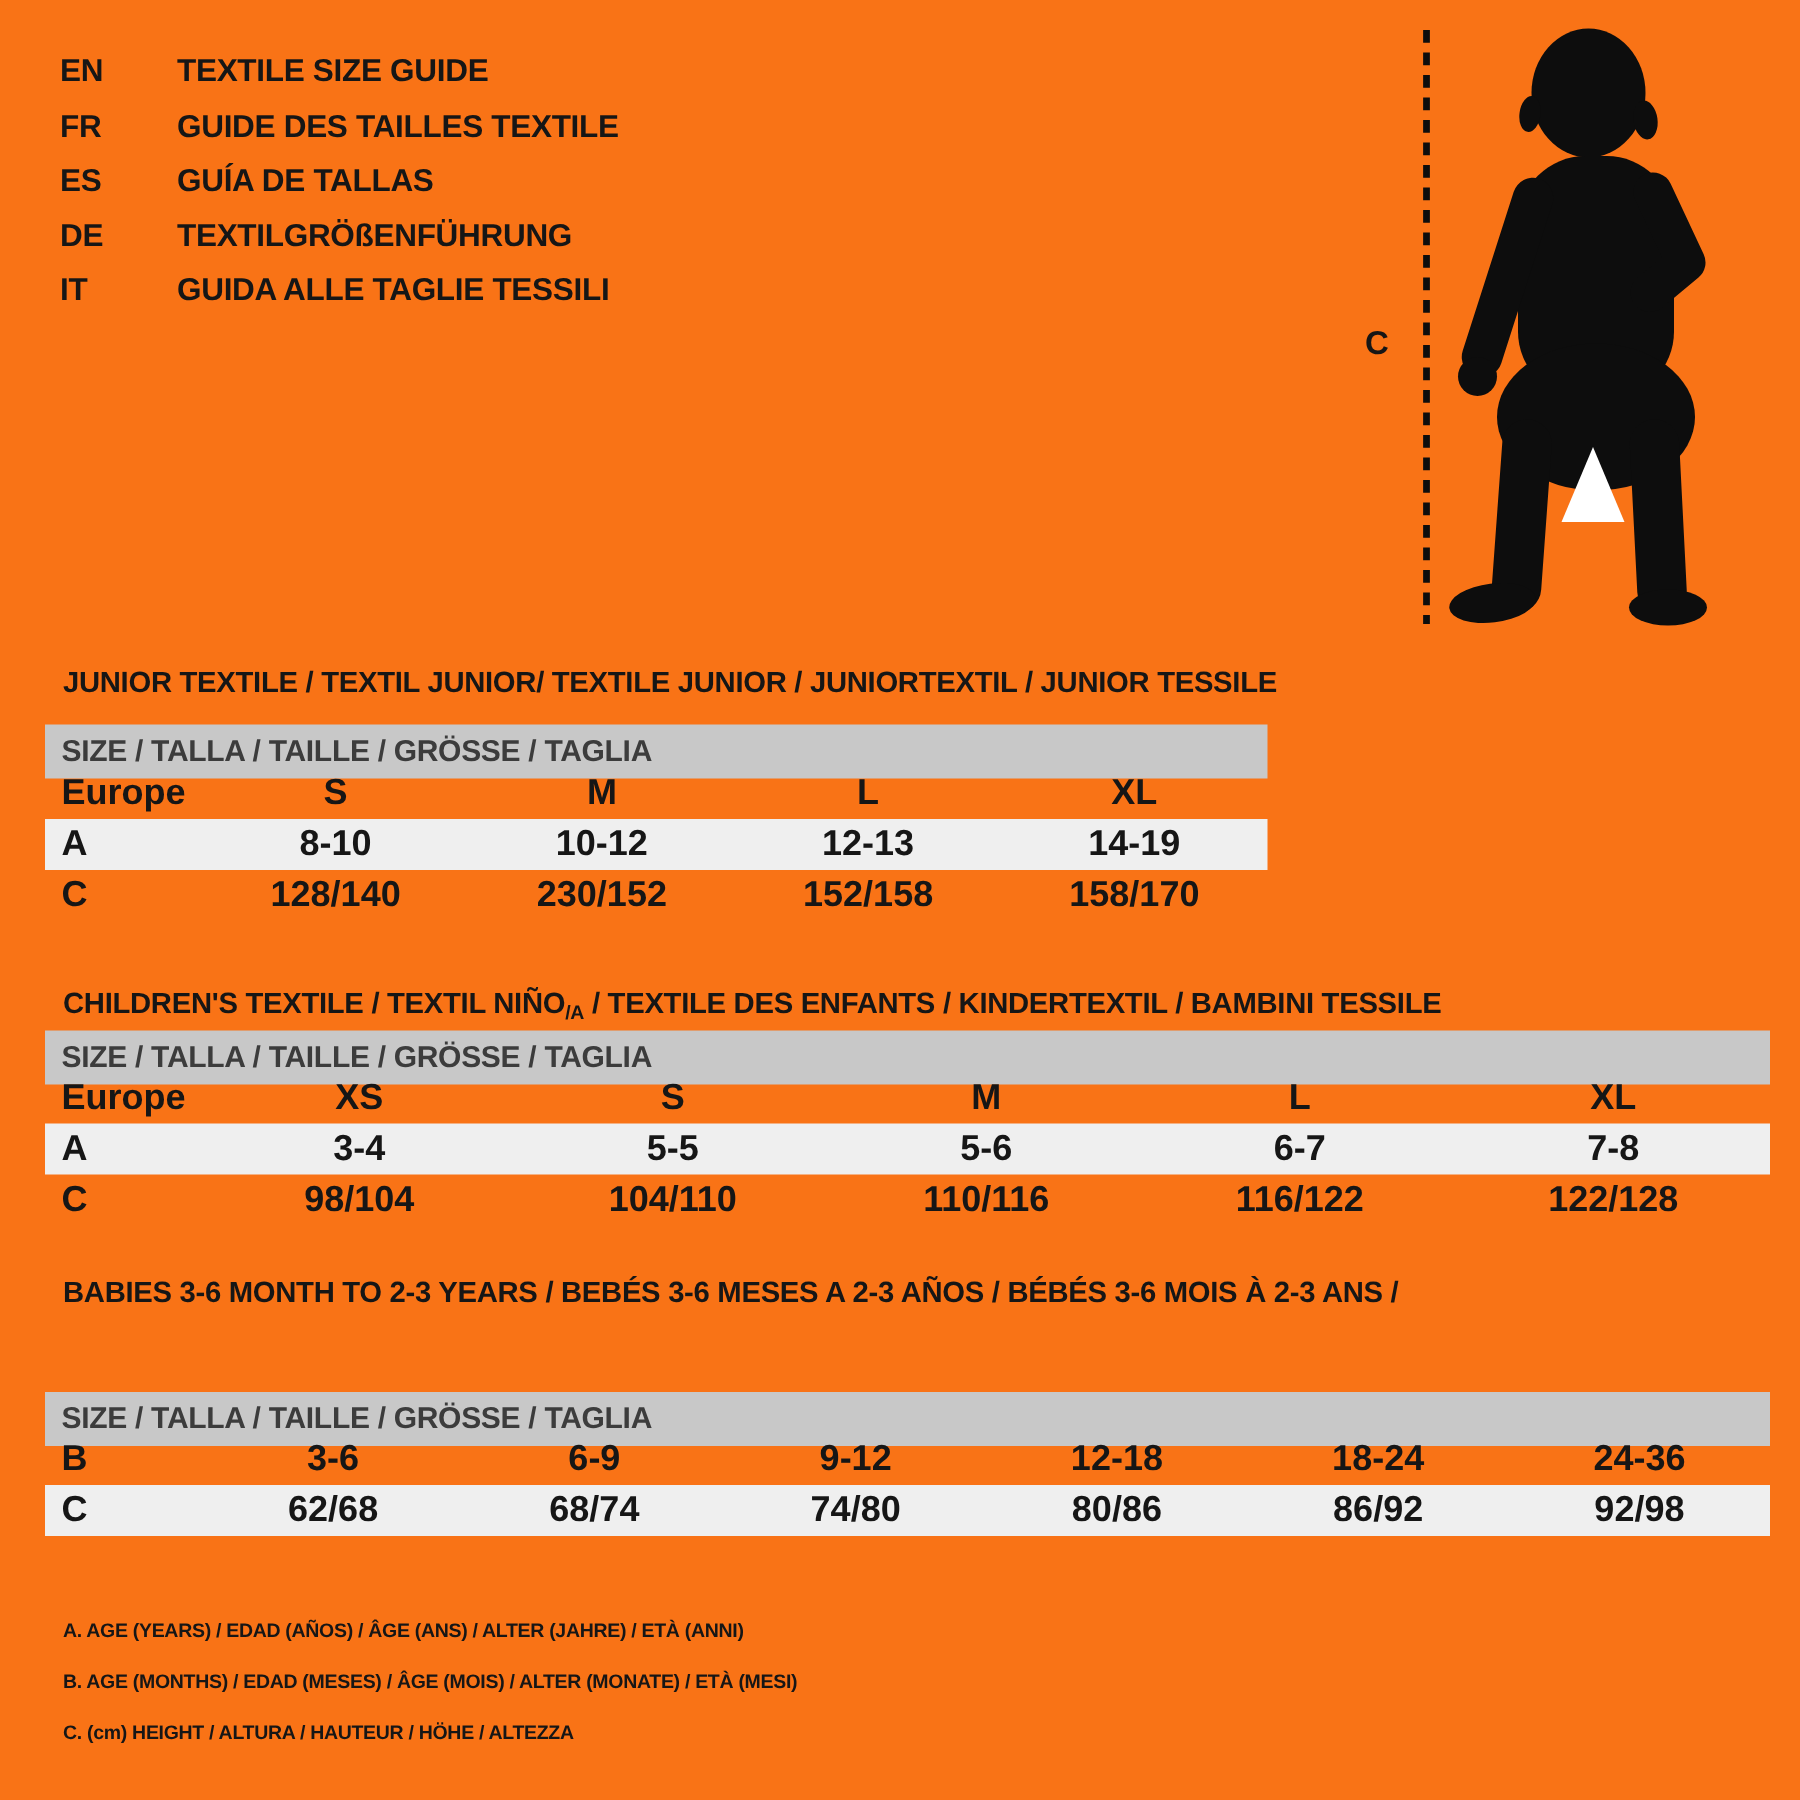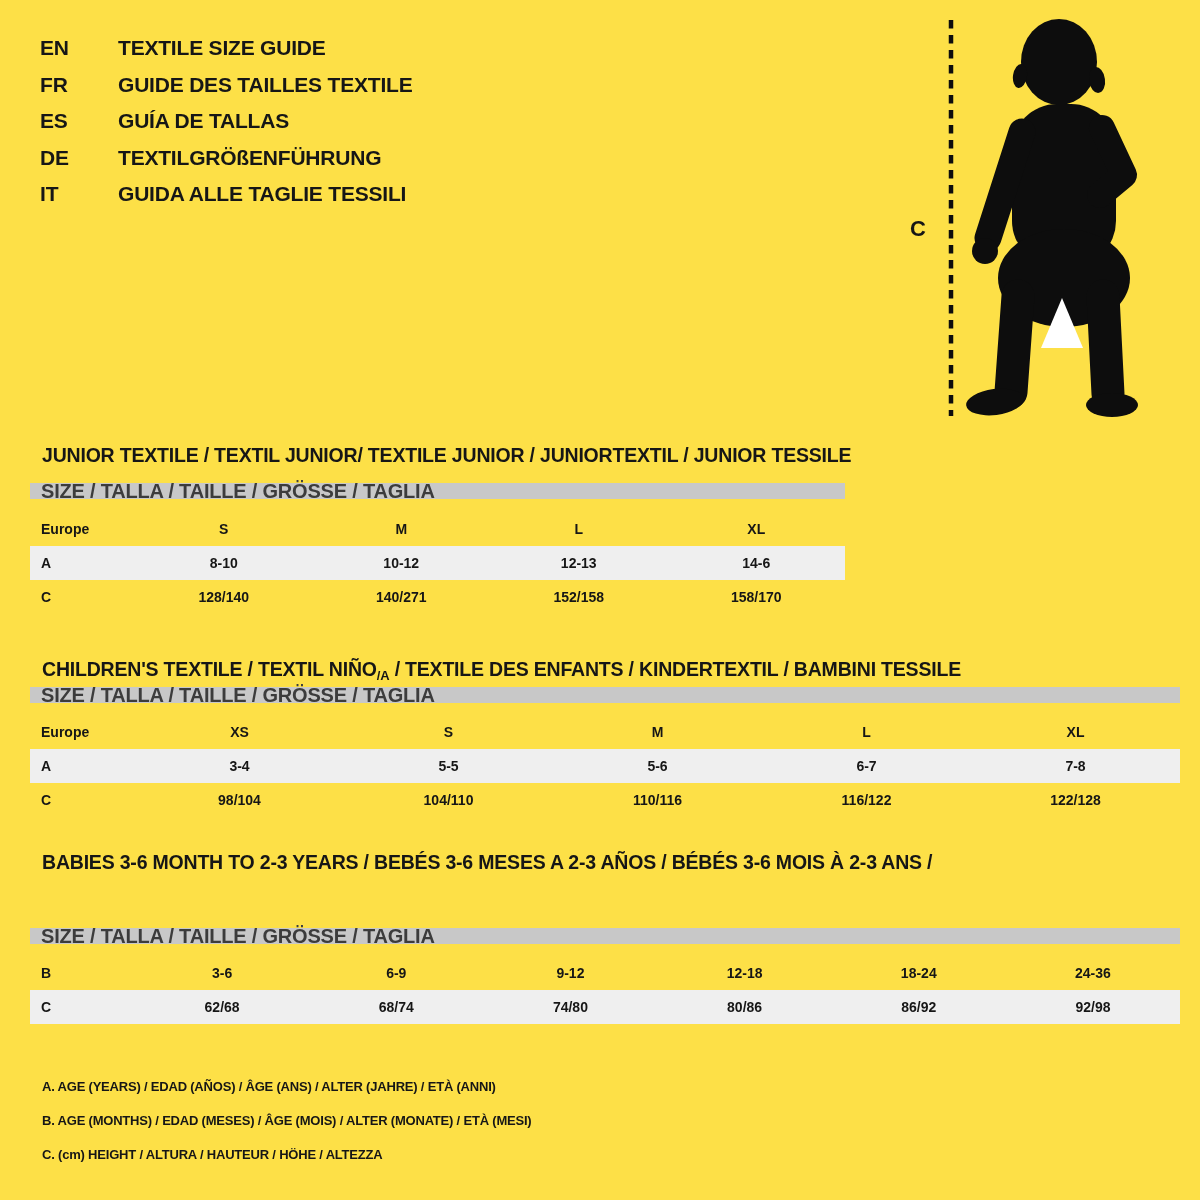--- a/index.html
+++ b/index.html
@@ -1,39 +1,39 @@
 <!DOCTYPE html>
 <html><head>
 <meta charset="utf-8">
 <style>
   html, body { margin:0; padding:0; background:#ffffff; }
   .page {
-    position:relative; width:1200px; height:1200px; background:#fde047;
+    position:relative; width:1200px; height:1200px; background:#f97316;
     font-family:"Liberation Sans", sans-serif; font-weight:bold; color:#161616;
     overflow:hidden;
   }
   
   .lang-header { position:absolute; left:40px; top:30px; font-size:21px; line-height:36.5px; letter-spacing:-0.2px; }
   .lang-row { display:flex; white-space:nowrap; }
   .lang-code { width:78px; flex:0 0 78px; }
   
   .figure-svg { position:absolute; left:940px; top:12px; }
   .measure-label { position:absolute; left:910px; top:216px; font-size:22px; }
   
   .section-title { position:absolute; left:42px; font-size:19.5px; letter-spacing:-0.2px; white-space:nowrap; }
   .sub-note { font-size:13px; vertical-align:-4px; }
   
   .size-bar {
-    position:absolute; left:30px; height:16px; background:#c8c8c8;
+    position:absolute; left:30px; height:36px; background:#c8c8c8;
     display:flex; align-items:center; box-sizing:border-box; padding-left:11px;
     font-size:20px; color:#3c3c3c; letter-spacing:-0.2px;
   }
   .trow {
     position:absolute; left:30px; height:34px; display:flex; align-items:center;
-    font-size:14px; box-sizing:border-box;
+    font-size:24px; box-sizing:border-box;
   }
   .trow.alt { background:#efefef; }
   .rowlabel { flex:0 0 105px; padding-left:11px; box-sizing:border-box; }
   .cell { flex:1; text-align:center; }
   
   .legend { position:absolute; left:42px; top:1070px; font-size:13px; line-height:33.8px; letter-spacing:-0.2px; }
   .legend div { white-space:nowrap; }
 </style>
 </head>
 <body>
@@ -102,26 +102,26 @@
     <span class="cell">S</span>
     <span class="cell">M</span>
     <span class="cell">L</span>
     <span class="cell">XL</span>
   </div>
   <div class="trow alt" style="top:546px; width:815px;">
     <span class="rowlabel">A</span>
     <span class="cell">8-10</span>
     <span class="cell">10-12</span>
     <span class="cell">12-13</span>
-    <span class="cell">14-6</span>
+    <span class="cell">14-19</span>
   </div>
   <div class="trow" style="top:580px; width:815px;">
     <span class="rowlabel">C</span>
     <span class="cell">128/140</span>
-    <span class="cell">140/271</span>
+    <span class="cell">230/152</span>
     <span class="cell">152/158</span>
     <span class="cell">158/170</span>
   </div>
 
   <div class="section-title" style="top:658px;">
     <span>CHILDREN'S TEXTILE / TEXTIL NIÑO</span><span class="sub-note">/A</span><span> / TEXTILE DES ENFANTS / KINDERTEXTIL / BAMBINI TESSILE</span>
   </div>
   <div class="size-bar" style="top:687px; width:1150px;">
     <span>SIZE / TALLA / TAILLE / GRÖSSE / TAGLIA</span>
   </div>

